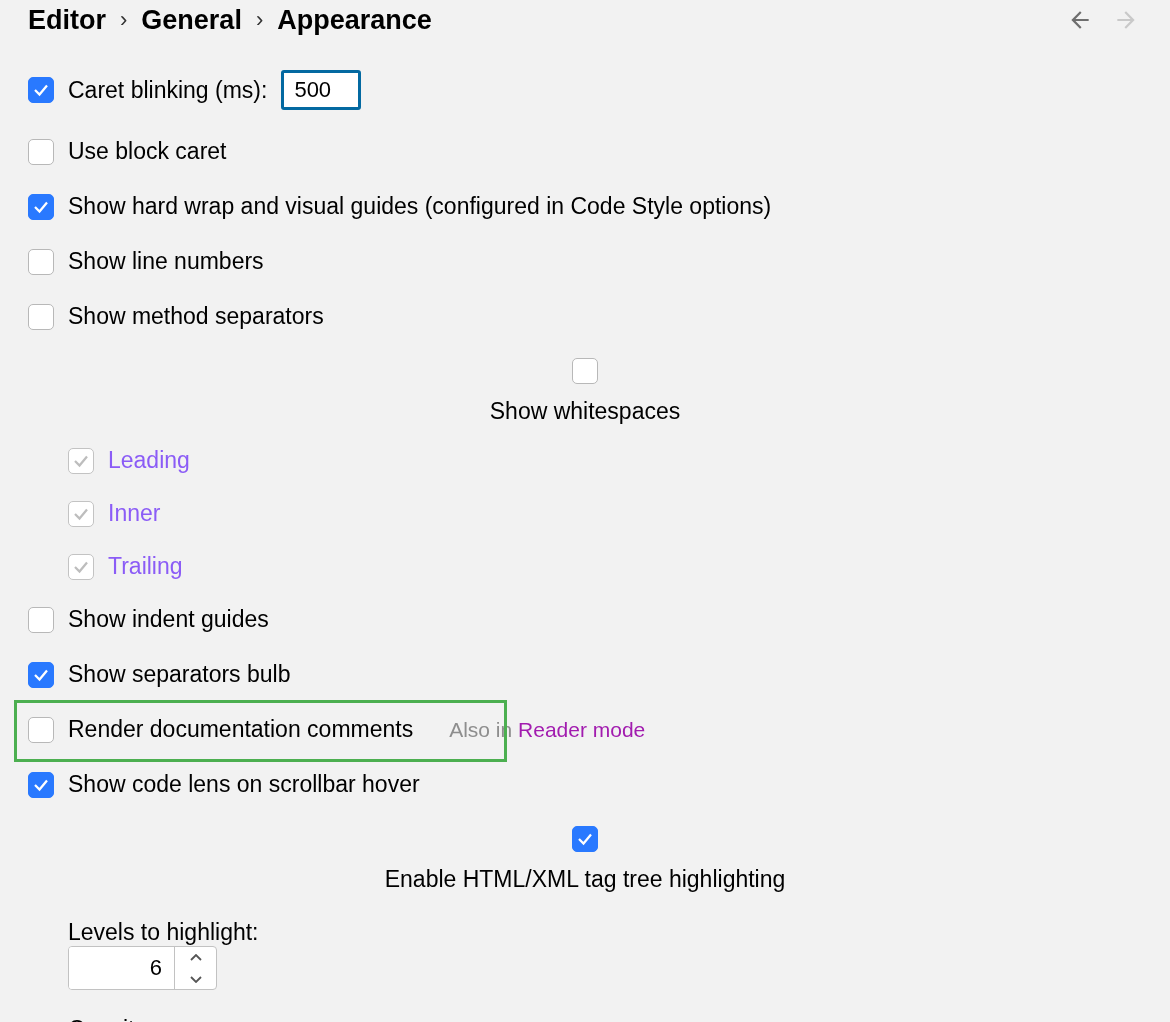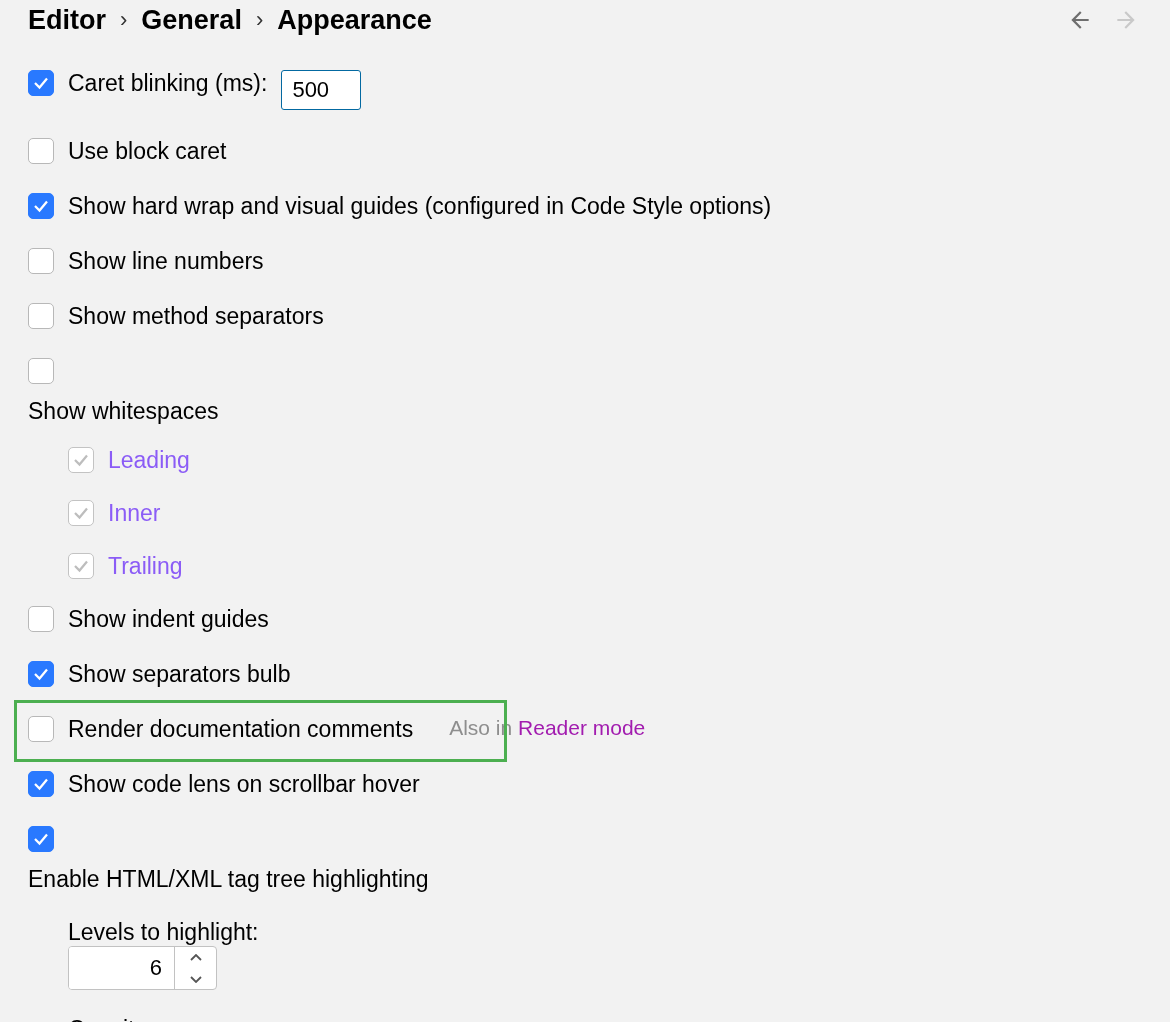--- a/index.html
+++ b/index.html
@@ -41,21 +41,21 @@
       cursor: pointer;
       color: #6e6e6e;
     }
     .arrow-btn.disabled { color: #c9c9c9; }
     .arrow-btn svg { width: 26px; height: 26px; }
 
     .settings { padding: 28px 28px 0 28px; }
 
     .row {
       display: flex;
-      align-items: flex-start;
+      align-items: center;
       gap: 14px;
       margin-bottom: 28px;
       font-size: 23px;
     }
     .row.tight { margin-bottom: 26px; flex-direction: column; }
 
     .checkbox {
       width: 26px; height: 26px;
       border-radius: 5px;
       border: 1.5px solid #b8b8b8;
@@ -84,21 +84,21 @@
     .sub-group {
       padding-left: 40px;
       margin-top: -4px;
       margin-bottom: 4px;
     }
     .sub-group .row { margin-bottom: 26px; font-size: 23px; }
 
     .text-input {
       width: 80px;
       height: 40px;
-      border: 1px solid #0369a1;
+      border: 3px solid #0369a1;
       border-radius: 3px;
       background: #fff;
       font-size: 22px;
       padding: 0 10px;
       text-align: left;
     }
 
     .spinner-wrap {
       display: flex;
       align-items: stretch;

